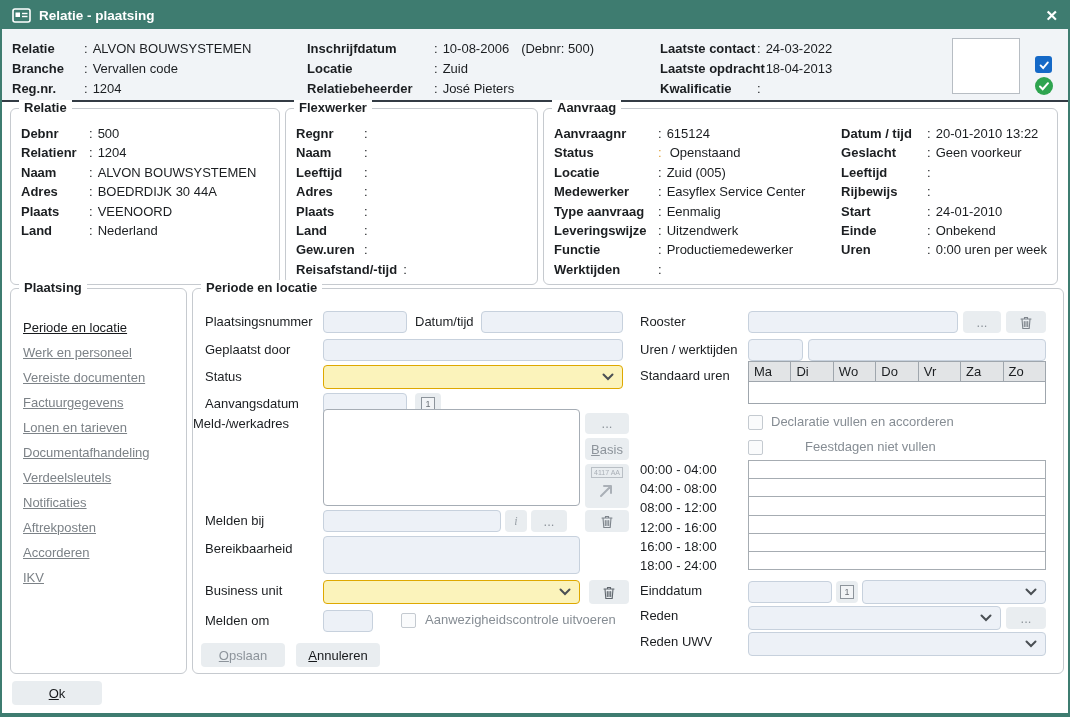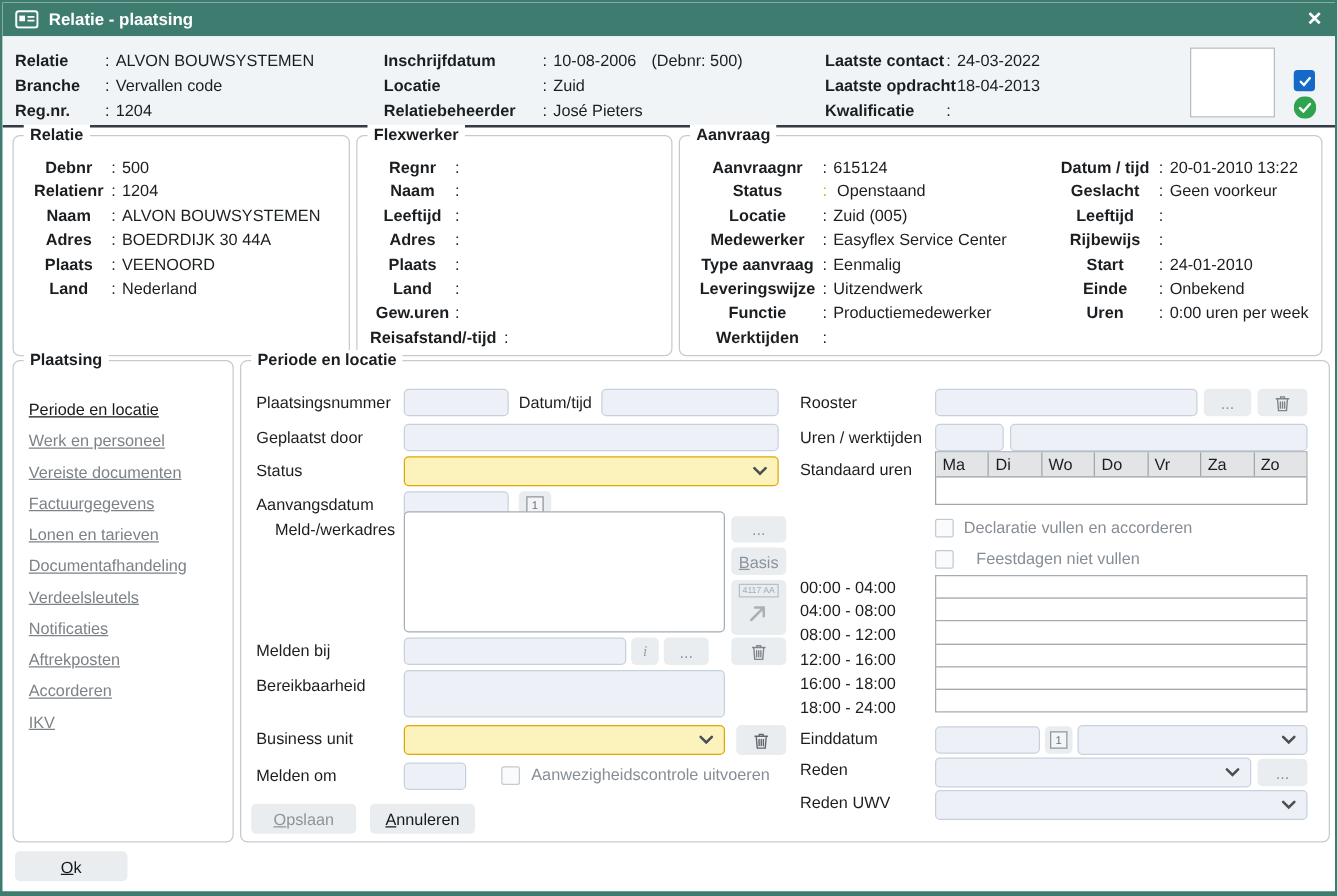--- a/index.html
+++ b/index.html
@@ -28,21 +28,21 @@
   .photo { position:absolute; left:950px; top:9px; width:68px; height:56px; background:#fff; border:1px solid #b7bdc3; }
   .cb-blue { position:absolute; left:1033px; top:27px; width:17px; height:17px; border-radius:3px;
              background:var(--check-blue,#1569C7); display:flex; align-items:center; justify-content:center; cursor:pointer; }
   .badge-green { position:absolute; left:1033px; top:48px; width:18px; height:18px; }
 
   
   .gbox { position:absolute; border:1px solid #c6cacf; border-radius:6px; background:#fff; }
   .legend { position:absolute; top:-9px; left:8px; background:#fff; padding:0 5px; font-weight:bold; white-space:nowrap; }
   .gb-body { padding:15px 10px 0 10px; }
   .gb-row { display:flex; line-height:19.4px; white-space:nowrap; }
-  .gb-lbl { font-weight:bold;text-align:center; }
+  .gb-lbl { font-weight:bold; }
   #box-relatie .gb-lbl, #box-flexwerker .gb-lbl { min-width:68px; }
   .a-cols { display:flex; }
   .a-left { width:292px; }
   .a-left .gb-lbl { min-width:104px; }
   .a-right .gb-lbl { min-width:86px; }
   .colon-accent { color:var(--status-colon,#DFA23C); }
 
   
   #box-plaatsing .gb-body { padding:26px 0 0 12px; }
   .nav-item { line-height:25px; }
@@ -376,21 +376,21 @@
           <path d="M1.5 1.5 L6 6 L10.5 1.5" stroke="#4a4f54" stroke-width="2" fill="none" stroke-linecap="round"></path>
         </svg>
     </div>
 
     <span class="f-lbl" style="left:12px;top:104px;">Aanvangsdatum</span>
     <input class="fi" style="left: 130px; top: 104px; width: 84px;">
     <button class="btn" style="left:222px;top:104px;width:26px;height:22px;">
       <span class="cal-glyph">1</span>
     </button>
 
-    <span class="f-lbl" style="left:27px;top:124px;">Meld-/werkadres</span>
+    <span class="f-lbl" style="left:0;top:124px;">Meld-/werkadres</span>
     <textarea class="ta-white" style="left: 130px; top: 120px; width: 257px; height: 97px;"></textarea>
     <button class="btn" style="left:392px;top:124px;width:44px;height:21px;">
         <span>...</span>
       </button>
     <button class="btn" style="left:392px;top:149px;width:44px;height:22px;">
         <span class="accel">Basis</span>
       </button>
     <button class="btn" style="left:392px;top:175px;width:44px;height:44px;">
       <span class="map-icon">
         <span class="map-pc">4117 AA</span>
@@ -466,21 +466,21 @@
         <span class="su-cell">Vr</span>
         <span class="su-cell">Za</span>
         <span class="su-cell">Zo</span>
       </div>
       <div class="su-row"></div>
     </div>
 
     <span class="cb" style="left:555px;top:126px;"></span>
     <span class="cb-label" style="left:578px;top:125px;">Declaratie vullen en accorderen</span>
     <span class="cb" style="left:555px;top:151px;"></span>
-    <span class="cb-label" style="left:588px;top:150px;text-align:center;">Feestdagen niet vullen</span>
+    <span class="cb-label" style="left:612px;top:150px;text-align:center;">Feestdagen niet vullen</span>
 
     <div id="time-labels">
       <span class="time-lbl">00:00 - 04:00</span>
       <span class="time-lbl">04:00 - 08:00</span>
       <span class="time-lbl">08:00 - 12:00</span>
       <span class="time-lbl">12:00 - 16:00</span>
       <span class="time-lbl">16:00 - 18:00</span>
       <span class="time-lbl">18:00 - 24:00</span>
     </div>
     <div id="time-rows">

